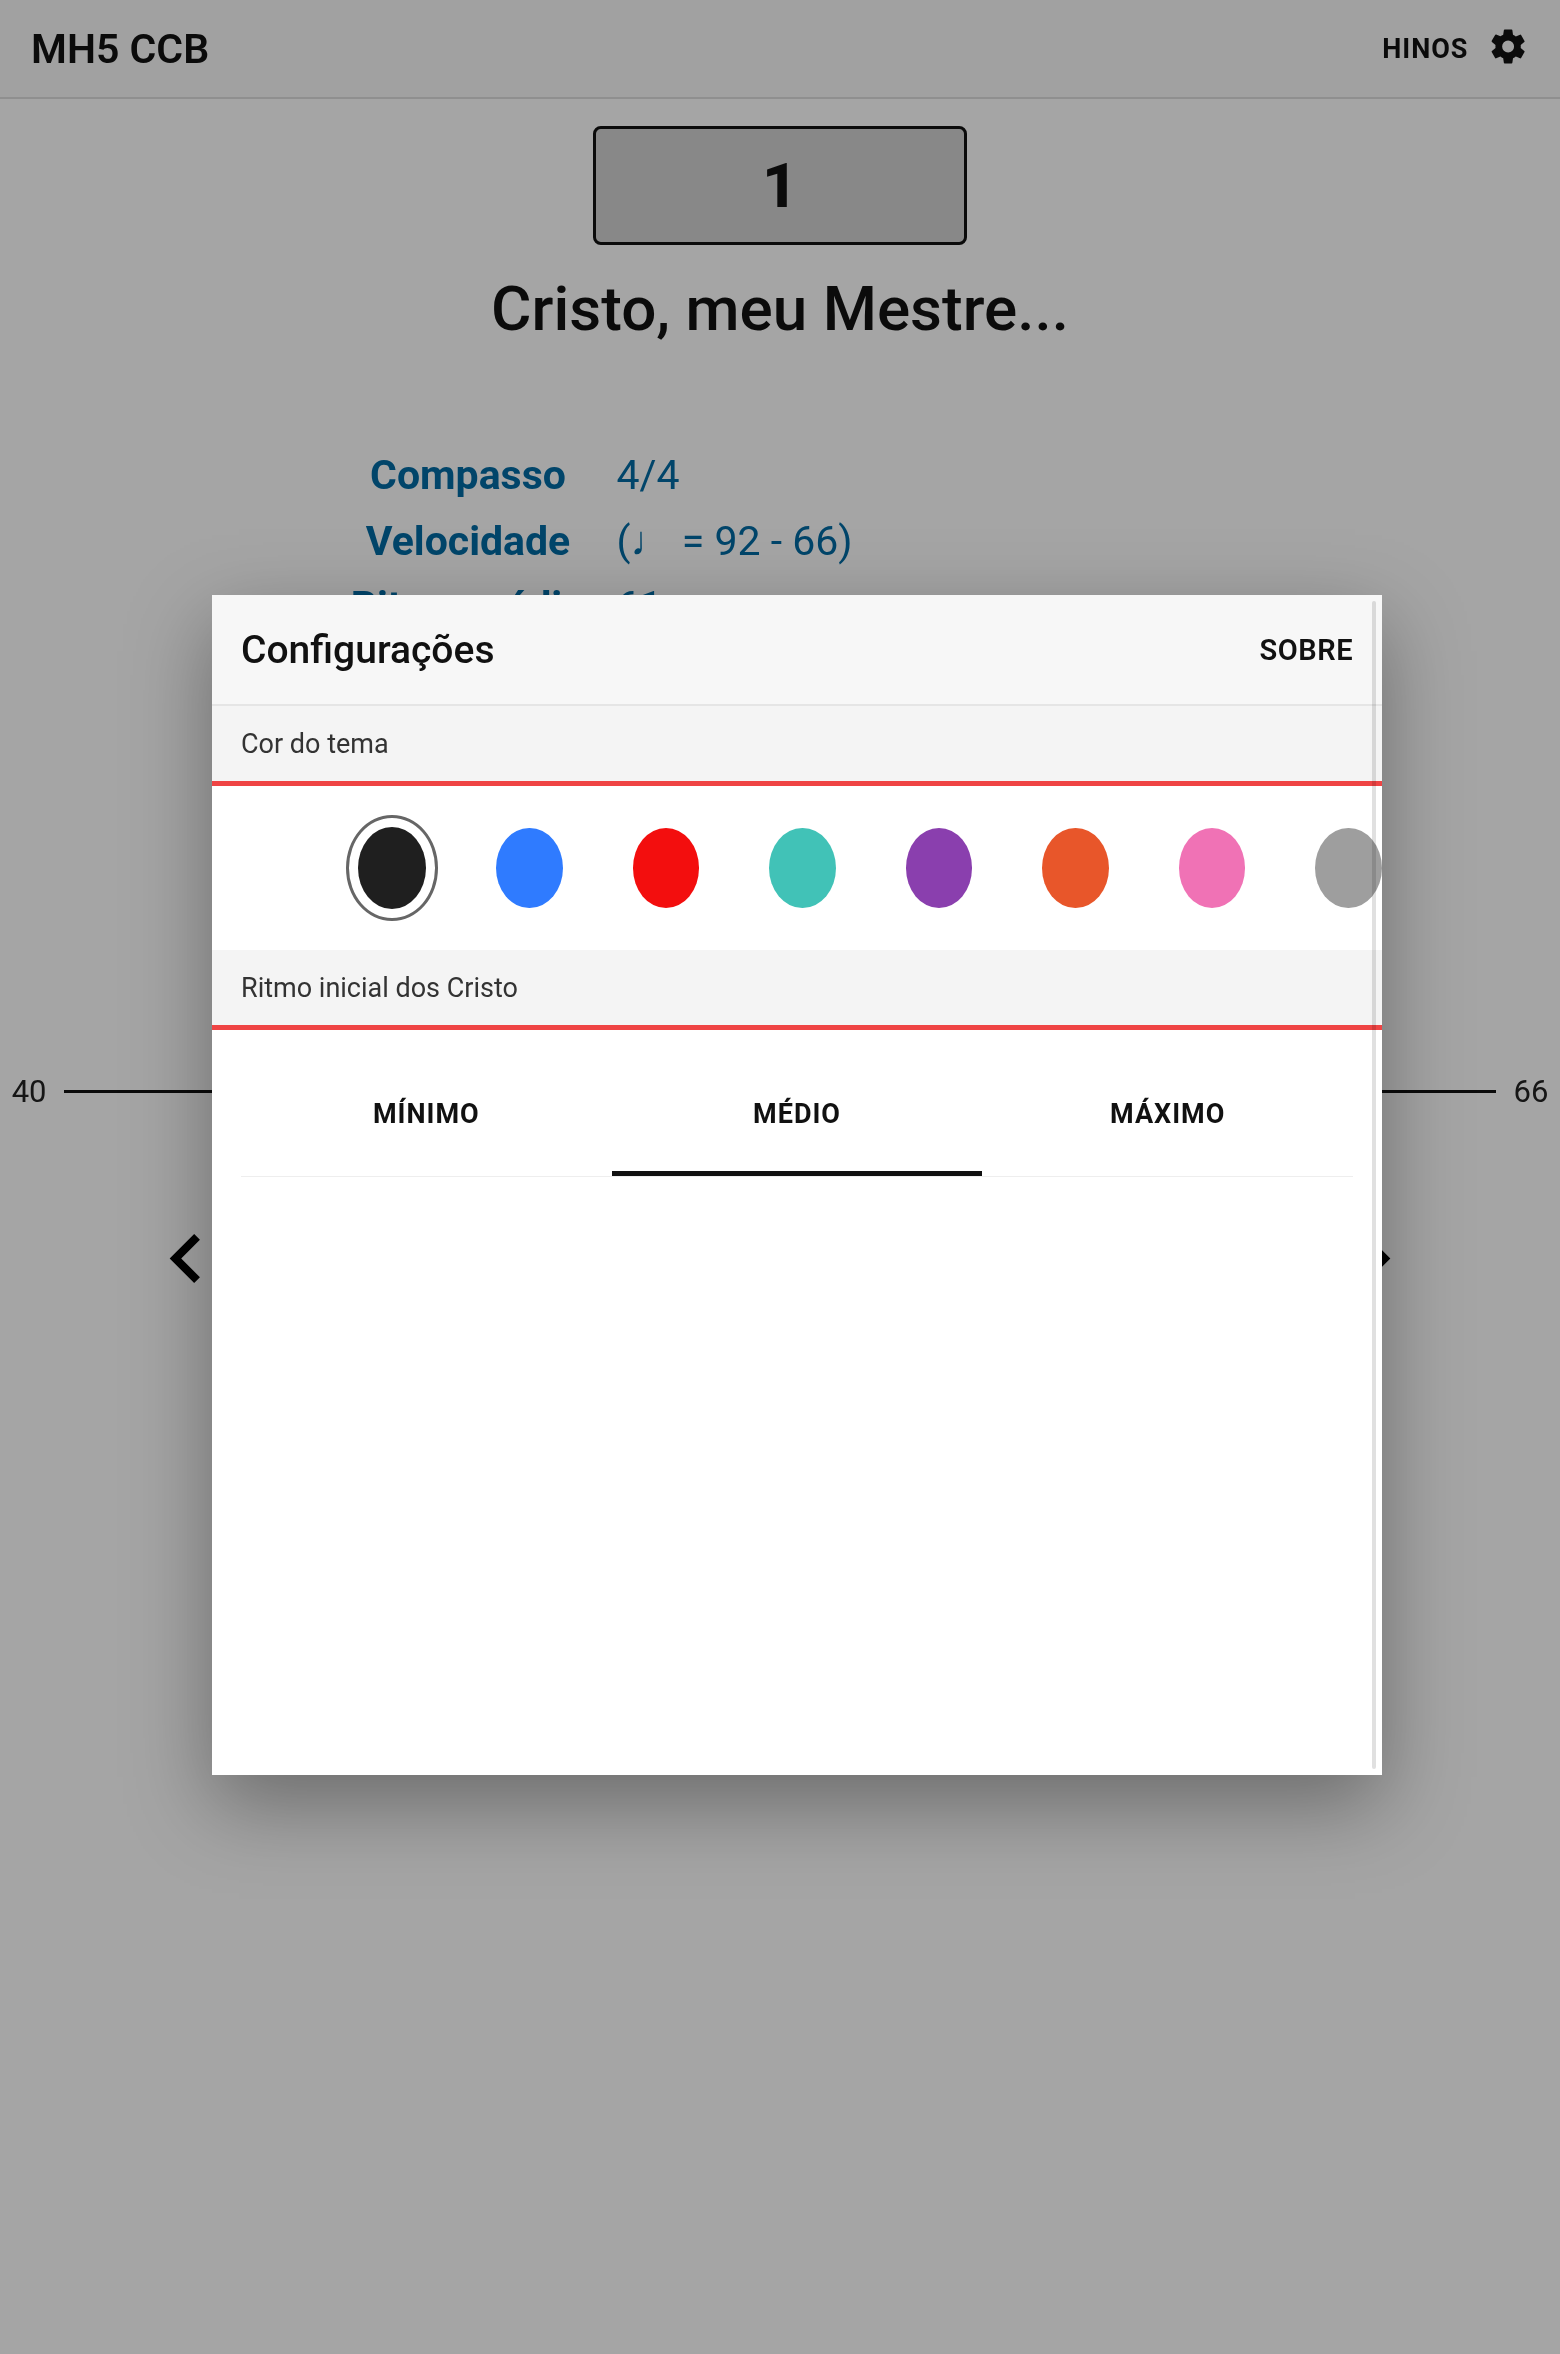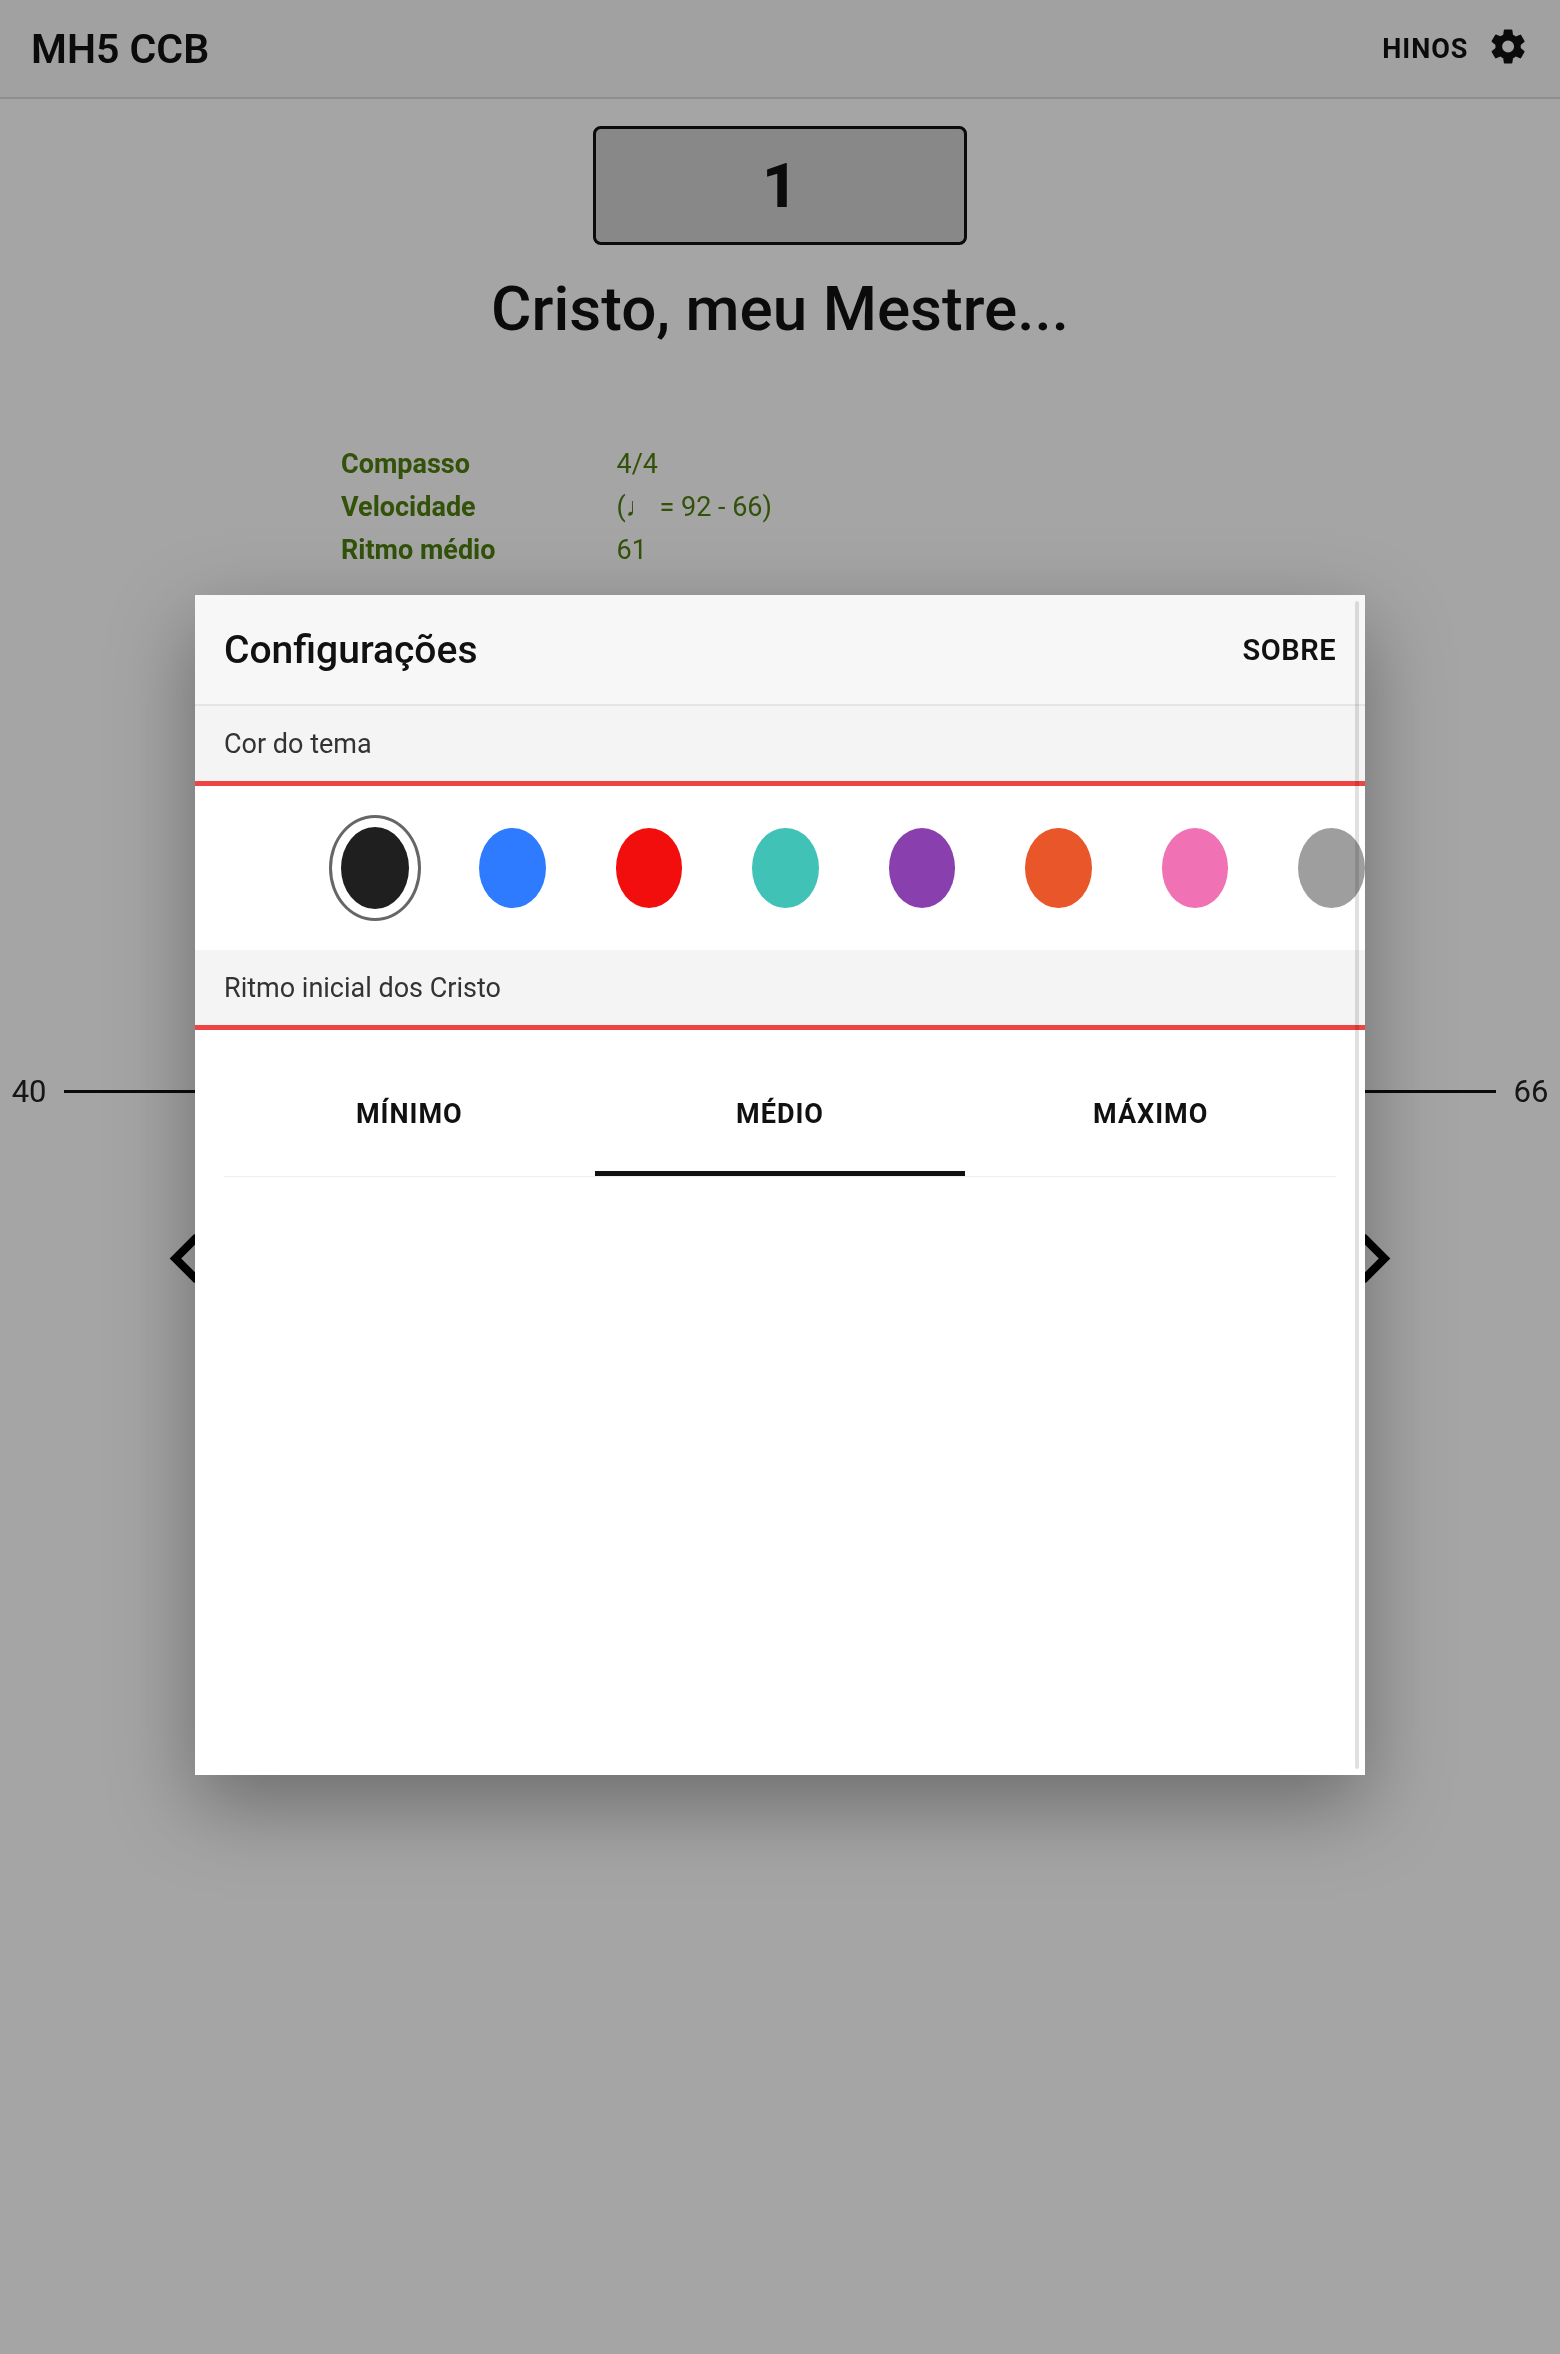--- a/index.html
+++ b/index.html
@@ -7,32 +7,32 @@
   .app { position: relative; width: 100%; height: 100%; }
   .topbar { height: 99px; background: #f5f5f5; border-bottom: 2.9px solid #d9d9d9; display: flex; align-items: center; justify-content: space-between; padding: 0 31px; }
   .topbar .title { font-size: 41px; font-weight: 600; color: #111; }
   .topbar .right { display: flex; align-items: center; gap: 19.5px; }
   .topbar .link { font-size: 27px; font-weight: 700; letter-spacing: 1px; color: #111; }
   .gear { width: 41px; height: 41px; }
   .content { position: relative; padding-top: 27px; }
   .num-box { width: 374px; height: 119px; margin: 0 auto; border: 3.9px solid #111; border-radius: 7.8px; background: #cfcfcf; display: flex; align-items: center; justify-content: center; font-size: 62px; font-weight: 800; color: #111; }
   .song-title { text-align: center; font-size: 62px; font-weight: 500; color: #111; margin-top: 27px; }
   .kv { width: 878px; margin: 98px auto 0 auto; }
-  .kv-row { display: flex; align-items: baseline; gap: 21.5px; font-size: 27px; color: #4d7c0f; line-height: 1.6; }
+  .kv-row { display: flex; align-items: baseline; gap: 21.5px; font-size: 41px; color: #0369a1; line-height: 1.6; text-align: center; }
   .kv-row .label { font-weight: 700; min-width: 254px; }
   .kv-row .value { font-weight: 400; }
   .slider-area { position: absolute; top: 1073px; left: 0; right: 0; display: flex; align-items: center; gap: 17.6px; padding: 0 11.7px; }
   .slider-area .min, .slider-area .max { font-size: 31px; color: #222; }
   .slider-area .track { flex: 1; height: 3.9px; background: #111; position: relative; }
   .nav-arrows { position: absolute; top: 1200px; left: 0; right: 0; display: flex; justify-content: space-between; padding: 0 137px; }
   .nav-arrows svg { width: 98px; height: 117px; }
   
   .scrim { position: absolute; inset: 0; background: rgba(0,0,0,0.34); }
   
-  .dialog { position: absolute; left: 195px; top: 595px; width: 1170px; height: 1180px; background: #fff; box-shadow: 0 29px 78px rgba(0,0,0,0.35); display: flex; flex-direction: column; }
+  .dialog { position: absolute; left: 212px; top: 595px; width: 1170px; height: 1180px; background: #fff; box-shadow: 0 29px 78px rgba(0,0,0,0.35); display: flex; flex-direction: column; }
   .dlg-header { height: 111px; background: #f7f7f7; border-bottom: 2px solid #e5e5e5; display: flex; align-items: center; justify-content: space-between; padding: 0 29px 0 29px; }
   .dlg-title { font-size: 39px; font-weight: 500; color: #111; }
   .dlg-sobre { font-size: 29px; font-weight: 600; letter-spacing: 0.5px; color: #111; }
   .section-label { background: #f4f4f4; border-bottom: 5px solid #ef4444; font-size: 27px; color: #333; padding: 21.5px 29px; }
   .colors { display: flex; gap: 70px; padding: 41px 0 41px 146px; align-items: center; }
   .swatch { width: 80px; height: 80px; border-radius: 50%; }
   .swatch.selected { position: relative; width: 82px; height: 82px; }
   .swatch.selected::before { content: ""; position: absolute; inset: -11.7px; border-radius: 50%; border: 3.9px solid #666; }
   .tabs { display: flex; border-bottom: 1px solid #eee; margin: 27px 29px 0 29px; }
   .tab { flex: 1; text-align: center; padding: 41px 0; font-size: 27px; font-weight: 700; letter-spacing: 1px; color: #111; }

